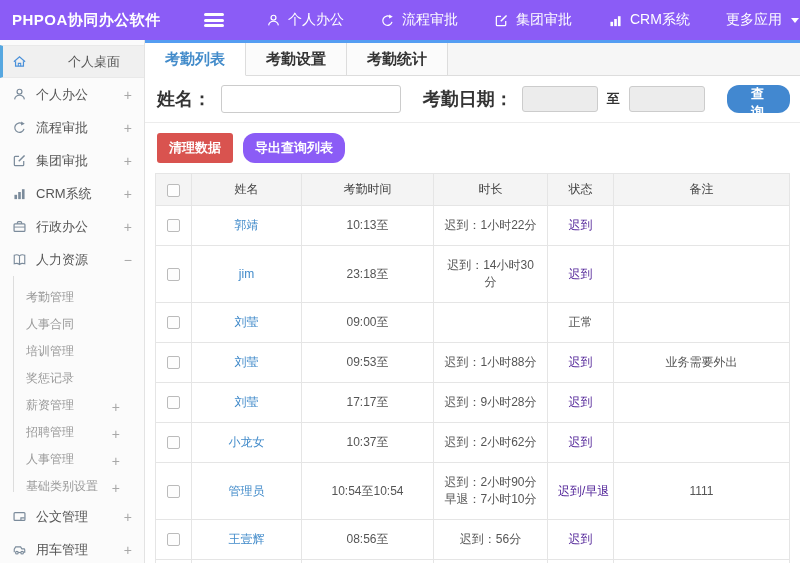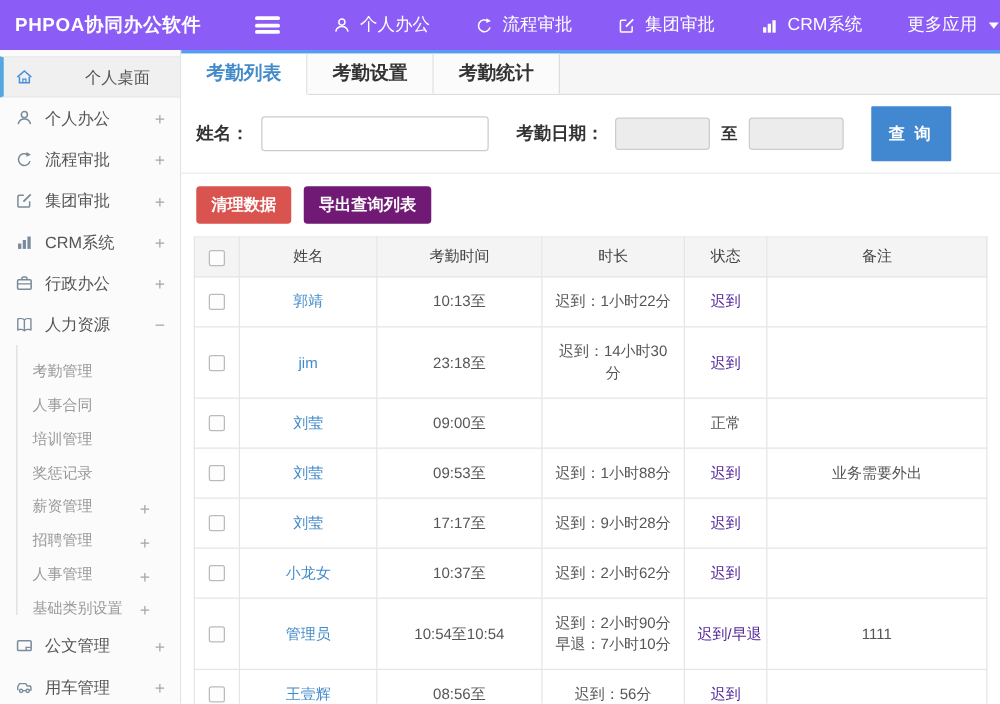--- a/index.html
+++ b/index.html
@@ -33,36 +33,36 @@
   .sub-item { height:27px; display:flex; align-items:flex-end; padding:0 24px 0 26px; font-size:12px; color:#999; cursor:pointer; }
 
   
   .main { flex:1; min-width:0; display:flex; flex-direction:column; background:#fff; border-top:3px solid #549df2; }
   .tabbar { flex:0 0 33px; background:#f6f6f6; border-bottom:1px solid #ddd; display:flex; }
   .tab { padding:0 20px; line-height:32px; font-size:15px; font-weight:bold; color:#333; background:#fbfbfb;
          border-right:1px solid #ddd; cursor:pointer; }
   .tab.active { background:#fff; color:#428bca; margin-bottom:-1px; border-bottom:1px solid #fff; }
 
   .filter-row { display:flex; align-items:center; padding:9px 10px 9px 12px; border-bottom:1px solid #ececec; }
-  .frm-label { font-weight:bold; color:#333; font-size:14px; white-space:nowrap; }
+  .frm-label { font-weight:bold; color:#333; font-size:18px; white-space:nowrap; }
   .name-input { width:182px; height:28px; border:1px solid #ccc; border-radius:3px; margin:0 10px; padding:0 6px;
                 font-family:inherit; font-size:12px; color:#555; outline:none; }
   .date-label { margin-left:12px; }
   .date-input { width:76px; height:26px; background:#ececec; border:1px solid #ccc; border-radius:3px; margin:0 9px;
                 font-family:inherit; font-size:12px; color:#555; padding:0 5px; outline:none; }
   .to-label { font-weight:bold; color:#333; font-size:13px; }
-  .search-btn { margin-left:13px; height:44px; padding:0 14px; background:#4288d0; color:#fff; border:none;
-                border-radius:1px; font-size:13px; font-weight:bold; cursor:pointer; letter-spacing:2px;
+  .search-btn { margin-left:13px; height:28px; padding:0 14px; background:#4288d0; color:#fff; border:none;
+                border-radius:12px; font-size:13px; font-weight:bold; cursor:pointer; letter-spacing:2px;
                 font-family:inherit; }
 
   .btn-row { padding:10px 10px 10px 12px; display:flex; gap:10px; }
   .btn { height:30px; padding:0 12px; border:none; border-radius:3px; color:#fff; font-size:13px; font-weight:bold;
          cursor:pointer; font-family:inherit; }
   .btn.danger { background:#d9534f; }
-  .btn.info { background:#701a75; }
+  .btn.info { background:#8b5cf6;border-radius:12px; }
 
   
   .table-wrap { flex:1; padding:0 10px; overflow:hidden; }
   table { width:100%; border-collapse:collapse; table-layout:fixed; font-size:12px; color:#555; }
   th,td { border:1px solid #e5e5e5; text-align:center; vertical-align:middle; }
   th { background:#f4f4f4; color:#444; font-weight:normal; padding:7px 10px; }
   td { padding:11px 10px; line-height:17px; }
   td.dur-cell { padding:11px 8px; }
   .cb { display:inline-block; width:13px; height:13px; border:1px solid #bbb; border-radius:2px; background:#fdfdfd;
         vertical-align:middle; cursor:pointer; }

